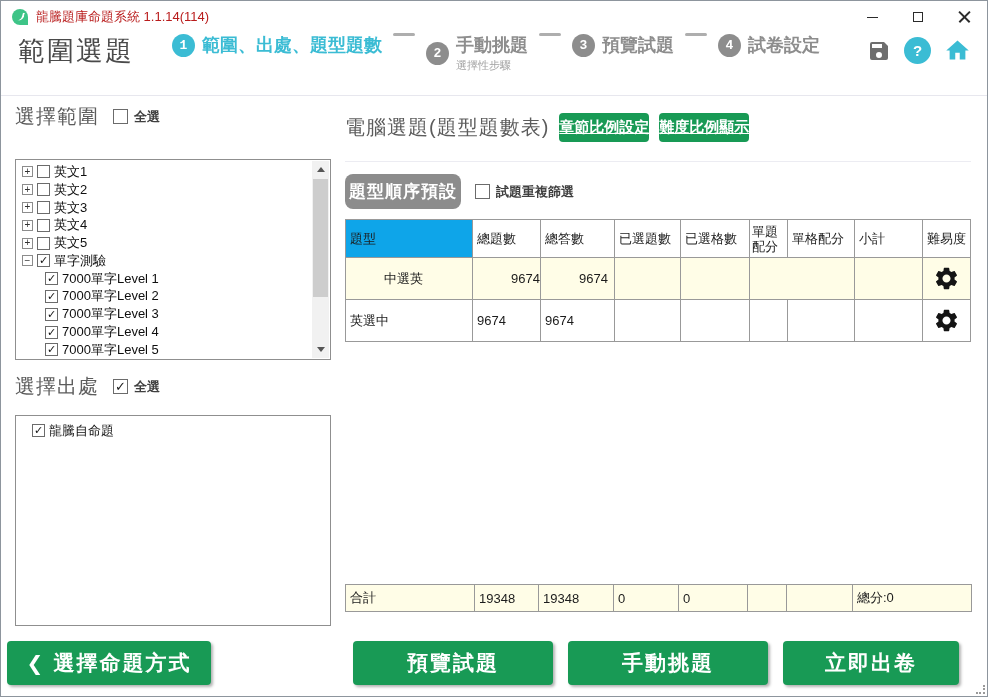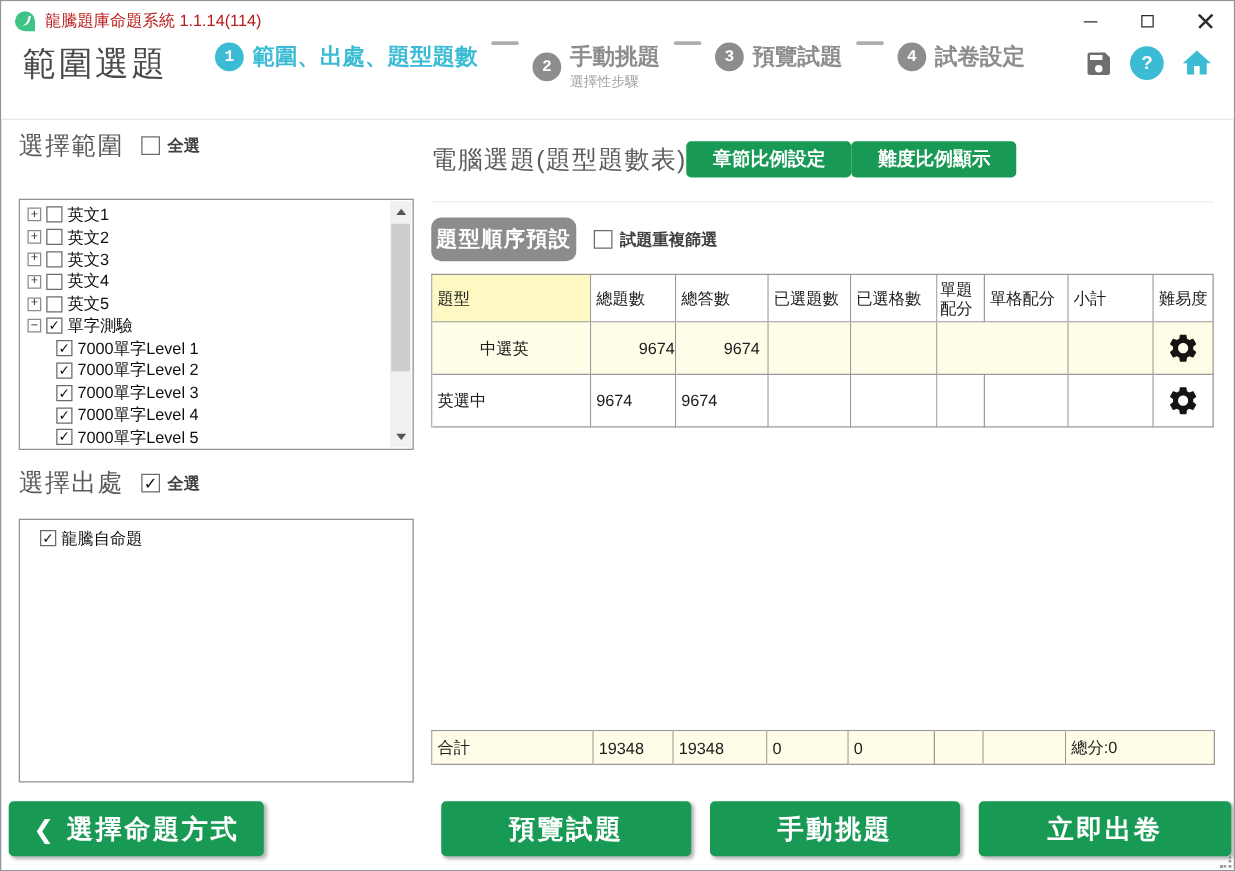--- a/index.html
+++ b/index.html
@@ -46,31 +46,31 @@
   .cb13{width:13px;height:13px;border:1px solid #6b6b6b;background:#fff;box-sizing:border-box;display:flex;align-items:center;justify-content:center;font-size:11px;font-weight:700;color:#111;margin-right:4px;flex:none;}
   .vscroll{position:absolute;top:1px;right:1px;bottom:1px;width:17px;background:#f1f1f1;}
   .sb-arrow{position:absolute;left:0;width:17px;height:17px;display:flex;align-items:center;justify-content:center;}
   .sb-up{top:0;} .sb-dn{bottom:0;}
   .tri-up{width:0;height:0;border-left:4px solid transparent;border-right:4px solid transparent;border-bottom:5px solid #555;}
   .tri-dn{width:0;height:0;border-left:4px solid transparent;border-right:4px solid transparent;border-top:5px solid #555;}
   .sb-thumb{position:absolute;left:1px;width:15px;top:18px;height:118px;background:#cdcdcd;}
   
   .right-head{position:absolute;left:344px;top:112px;width:626px;display:flex;align-items:center;}
   .right-title{font-size:20px;color:#5c5c5c;letter-spacing:1px;}
-  .btn-sm{margin-left:0;background:#189a55;color:#fff;font-size:15px;font-weight:700;padding:5px 21px;border-radius:4px;white-space:nowrap;}
+  .btn-sm{margin-left:10px;background:#189a55;color:#fff;font-size:15px;font-weight:700;padding:5px 0;border-radius:4px;white-space:nowrap;text-decoration:underline;}
   .btn-sm:first-of-type{margin-left:auto;}
   .right-div{position:absolute;left:344px;top:160px;width:626px;height:1px;background:#ececf2;}
   .preset-row{position:absolute;left:344px;top:173px;display:flex;align-items:center;}
   .btn-preset{background:#8c8c8c;color:#fff;font-size:17px;font-weight:700;padding:6px 4px;border-radius:8px;letter-spacing:1px;}
   .preset-row .cb15{margin-left:14px;}
   
   .qtable{position:absolute;left:344px;top:218px;display:grid;grid-template-columns:127px 68px 74px 66px 69px 38px 67px 68px 48px;border-top:1px solid #999;border-left:1px solid #999;background:#fff;}
   .c{border-right:1px solid #999;border-bottom:1px solid #999;font-size:13px;display:flex;align-items:center;padding:0 4px;box-sizing:border-box;background:#fff;color:#1c1c1c;overflow:hidden;}
   .c.head{height:38px;line-height:15px;}
-  .c.head.first{background:#fef9c3;}
+  .c.head.first{background:#0ea5e9;}
   .c.head.narrow{padding:0 2px;}
   .c.body{height:42px;}
   .cream{background:#fffde7;padding-left:38px;}
   .gearcell{justify-content:center;padding:0;}
   .gear{fill:#141414;}
   
   .total-row{position:absolute;left:344px;top:583px;display:grid;grid-template-columns:129px 64px 75px 65px 69px 39px 66px 119px;border-top:1px solid #999;border-left:1px solid #999;text-align:center;}
   .total-row .c{height:27px;background:#fffde7;}
   
   .btn-green{position:absolute;top:640px;height:44px;background:#189a55;color:#fff;border-radius:4px;display:flex;align-items:center;justify-content:center;font-size:21px;font-weight:700;letter-spacing:2px;box-shadow:2px 2px 3px rgba(0,0,0,.3);}
@@ -318,18 +318,18 @@
   <div class="btn-green" style="left:6px;width:204px;">
     <span class="chev">❮</span>
     <span>選擇命題方式</span>
   </div>
   <div class="btn-green" style="left:352px;width:200px;">
     <span>預覽試題</span>
   </div>
   <div class="btn-green" style="left:567px;width:200px;">
     <span>手動挑題</span>
   </div>
-  <div class="btn-green" style="left:782px;width:202px;">
+  <div class="btn-green" style="left:782px;width:176px;">
     <span>立即出卷</span>
   </div>
 
   <div class="grip"></div>
 </div>
 
 </body></html>

